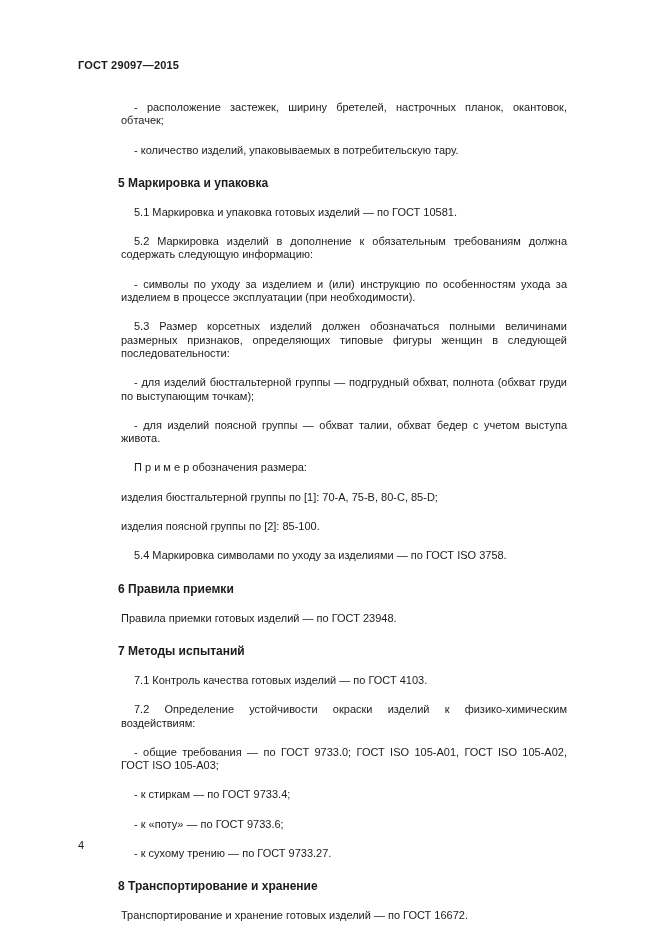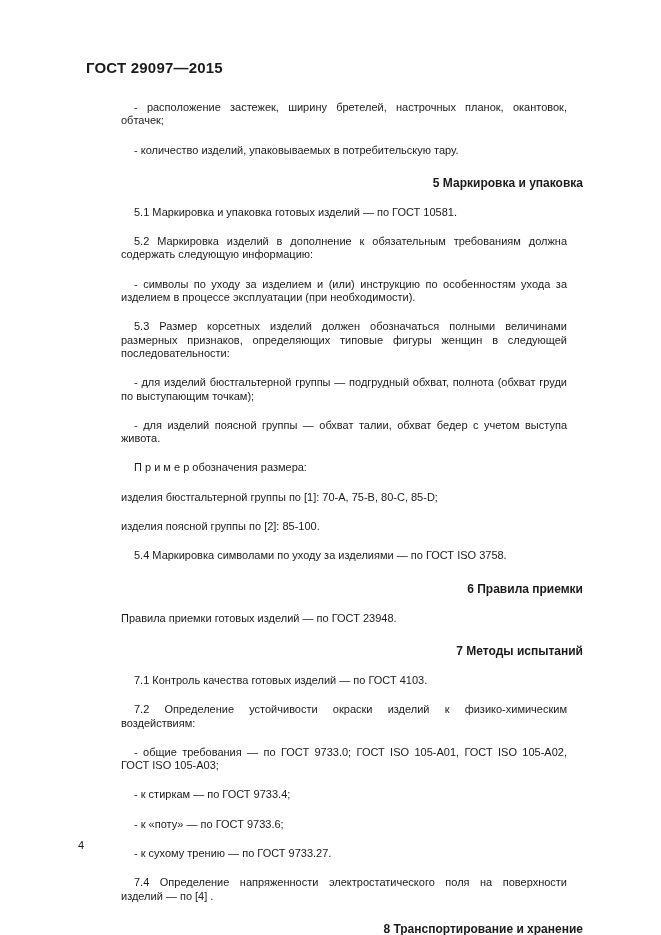--- a/index.html
+++ b/index.html
@@ -12,22 +12,22 @@
     width: 661px;
     height: 935px;
     background: #ffffff;
     font-family: "Liberation Sans", sans-serif;
     color: #1b1b1b;
     overflow: hidden;
   }
   .doc-header {
     position: absolute;
     top: 59px;
-    left: 86px;
-    font-size: 15px;
+    left: 78px;
+    font-size: 11px;
     font-weight: bold;
     letter-spacing: 0.2px;
   }
   .content {
     position: absolute;
     top: 85px;
     left: 105px;
     width: 478px;
     font-size: 11px;
     line-height: 13.3px;
@@ -40,21 +40,21 @@
     text-indent: 13px;
   }
   .content p.flush {
     text-indent: 0;
   }
   .content h2.heading {
     font-size: 12px;
     font-weight: bold;
     margin: 19px 0 14px 0;
     text-indent: 13px;
-    text-align: right;
+    text-align: left;
     line-height: 14px;
   }
   .page-number {
     position: absolute;
     left: 78px;
     top: 839px;
     font-size: 11px;
   }
 </style>
 </head>
@@ -79,19 +79,18 @@
       <p class="indent">5.4 Маркировка символами по уходу за изделиями — по ГОСТ ISO 3758.</p>
       <h2 class="heading">6 Правила приемки</h2>
       <p class="flush">Правила приемки готовых изделий — по ГОСТ 23948.</p>
       <h2 class="heading">7 Методы испытаний</h2>
       <p class="indent">7.1 Контроль качества готовых изделий — по ГОСТ 4103.</p>
       <p class="indent">7.2 Определение устойчивости окраски изделий к физико-химическим воздействиям:</p>
       <p class="indent">- общие требования — по ГОСТ 9733.0; ГОСТ ISO 105-A01, ГОСТ ISO 105-A02, ГОСТ ISO 105-A03;</p>
       <p class="indent">- к стиркам — по ГОСТ 9733.4;</p>
       <p class="indent">- к «поту» — по ГОСТ 9733.6;</p>
       <p class="indent">- к сухому трению — по ГОСТ 9733.27.</p>
-      <p class="indent">7.4 Определение напряженности электростатического поля на поверхности изделий — по [4] .</p>
       <h2 class="heading">8 Транспортирование и хранение</h2>
       <p class="flush">Транспортирование и хранение готовых изделий — по ГОСТ 16672.</p>
     </div>
 
   <div class="page-number">4</div>
 </div>
 
 </body></html>

